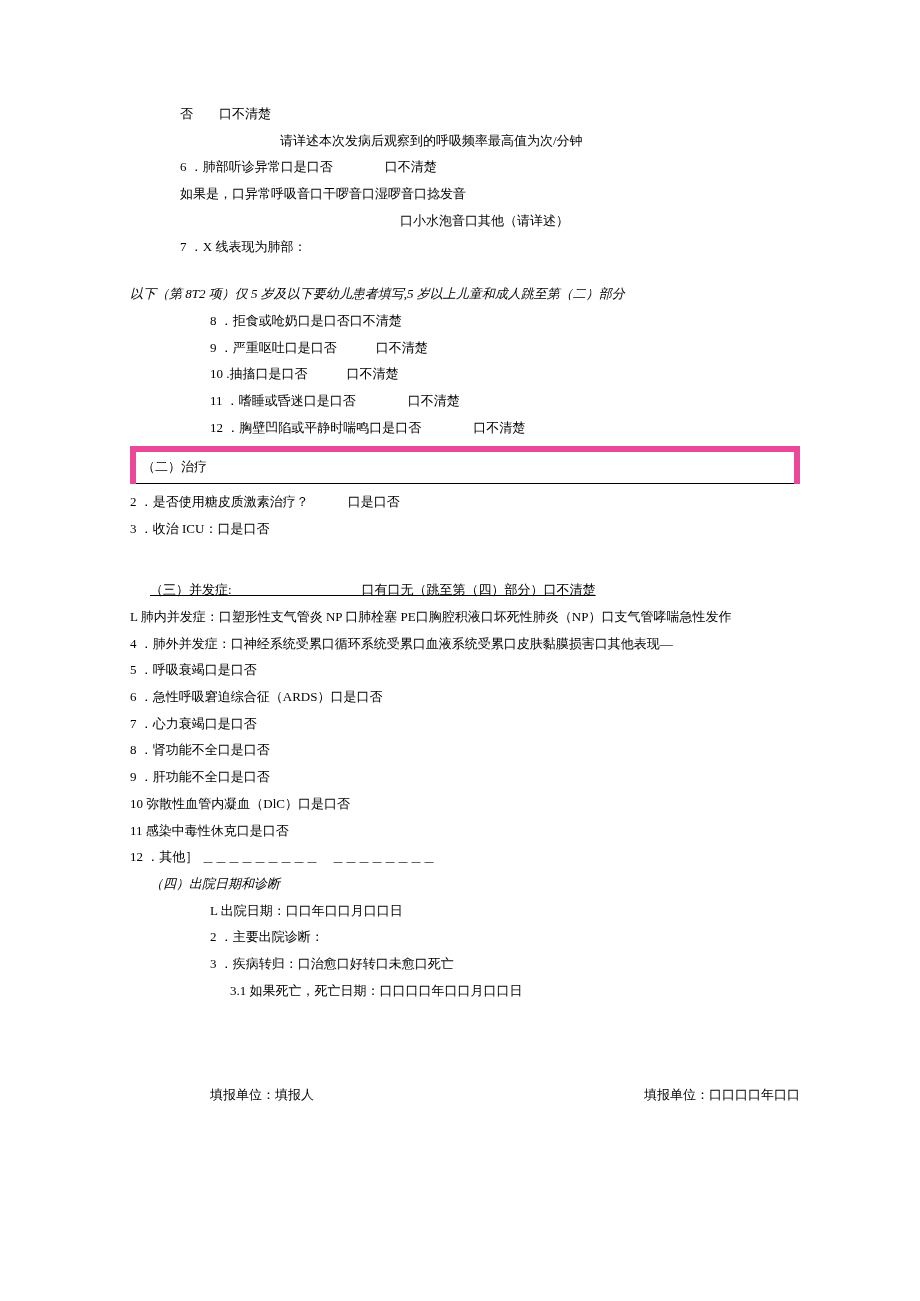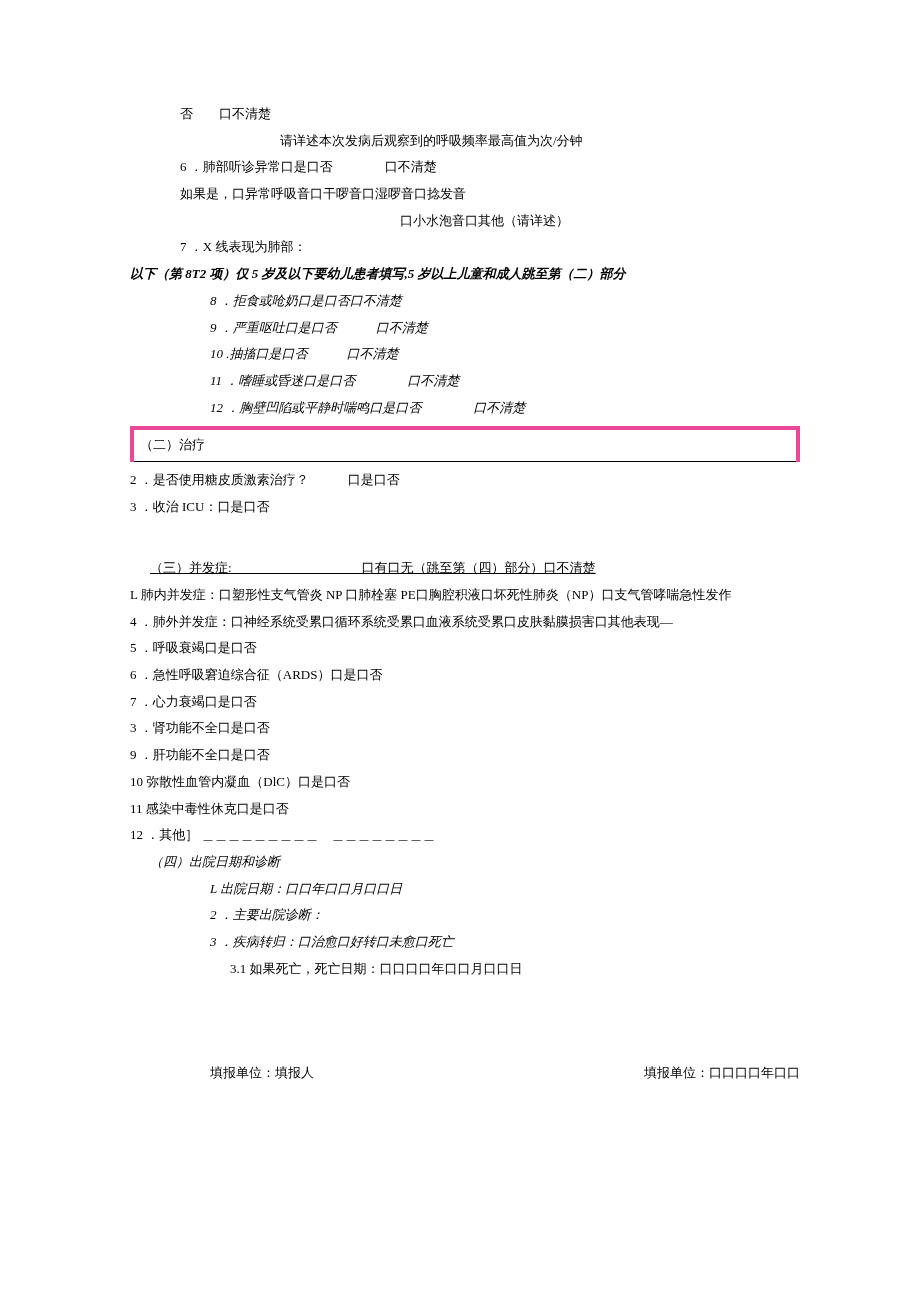--- a/index.html
+++ b/index.html
@@ -8,43 +8,43 @@
     color: #000;
     background: #fff;
     width: 920px;
     margin: 0;
     padding: 100px 120px 60px 130px;
     box-sizing: border-box;
     line-height: 1.9;
   }
   .line { margin: 2px 0; }
   .indent1 { padding-left: 50px; }
-  .indent2 { padding-left: 80px; font-style: italic; }
+  .indent2 { padding-left: 80px; }
   .indent3 { padding-left: 100px; }
   .indent4 { padding-left: 150px; }
   .italic { font-style: italic; }
   table { border-collapse: collapse; width: 100%; margin: 6px 0; }
-  td { border: 4px solid #ec4899; padding: 3px 6px; font-size: 13px; }
+  td { border: 6px solid #ec4899; padding: 3px 6px; font-size: 13px; }
   .row-hdr td:first-child { width: 130px; }
   .row-cell { width: 130px; }
   .underline { text-decoration: underline; }
   .footer { display: flex; margin-top: 80px; padding-left: 80px; }
   .footer .left { flex: 1; }
 </style>
 </head>
 <body>
 
 <div class="line indent1">否　　口不清楚</div>
 <div class="line indent4">请详述本次发病后观察到的呼吸频率最高值为次/分钟</div>
 <div class="line indent1">6  ．肺部听诊异常口是口否　　　　口不清楚</div>
 <div class="line indent1">如果是，口异常呼吸音口干啰音口湿啰音口捻发音</div>
 <div class="line" style="padding-left:270px;">口小水泡音口其他（请详述）</div>
 <div class="line indent1">7  ．X 线表现为肺部：</div>
 
-<div class="line italic" style="margin-top:2px;font-weight:bold;">以下（第 8T2 项）仅 5 岁及以下要幼儿患者填写,5 岁以上儿童和成人跳至第（二）部分</div>
+<div class="line italic" style="margin-top:22px;">以下（第 8T2 项）仅 5 岁及以下要幼儿患者填写,5 岁以上儿童和成人跳至第（二）部分</div>
 
 <div class="line indent2">8  ．拒食或呛奶口是口否口不清楚</div>
 <div class="line indent2">9  ．严重呕吐口是口否　　　口不清楚</div>
 <div class="line indent2">10  .抽搐口是口否　　　口不清楚</div>
 <div class="line indent2">11  ．嗜睡或昏迷口是口否　　　　口不清楚</div>
 <div class="line indent2">12  ．胸壁凹陷或平静时喘鸣口是口否　　　　口不清楚</div>
 
 <table>
   <tbody>
       <tr>
@@ -55,21 +55,21 @@
 
 <div class="line">2  ．是否使用糖皮质激素治疗？　　　口是口否</div>
 <div class="line">3  ．收治 ICU：口是口否</div>
 
 <div class="line underline" style="margin-top:37px; padding-left:20px;">（三）并发症:　　　　　　　　　　口有口无（跳至第（四）部分）口不清楚</div>
 <div class="line">L 肺内并发症：口塑形性支气管炎 NP 口肺栓塞 PE口胸腔积液口坏死性肺炎（NP）口支气管哮喘急性发作</div>
 <div class="line">4  ．肺外并发症：口神经系统受累口循环系统受累口血液系统受累口皮肤黏膜损害口其他表现—</div>
 <div class="line">5  ．呼吸衰竭口是口否</div>
 <div class="line">6  ．急性呼吸窘迫综合征（ARDS）口是口否</div>
 <div class="line">7  ．心力衰竭口是口否</div>
-<div class="line">3  ．肾功能不全口是口否</div>
+<div class="line">8  ．肾功能不全口是口否</div>
 <div class="line">9  ．肝功能不全口是口否</div>
 <div class="line">10  弥散性血管内凝血（DlC）口是口否</div>
 <div class="line">11  感染中毒性休克口是口否</div>
 <div class="line">12  ．其他］ ＿＿＿＿＿＿＿＿＿　＿＿＿＿＿＿＿＿</div>
 
 <div class="line" style="padding-left:20px;font-style:italic;">（四）出院日期和诊断</div>
 <div class="line indent2">L 出院日期：口口年口口月口口日</div>
 <div class="line indent2">2  ．主要出院诊断：</div>
 <div class="line indent2">3  ．疾病转归：口治愈口好转口未愈口死亡</div>
 <div class="line indent3">3.1  如果死亡，死亡日期：口口口口年口口月口口日</div>

